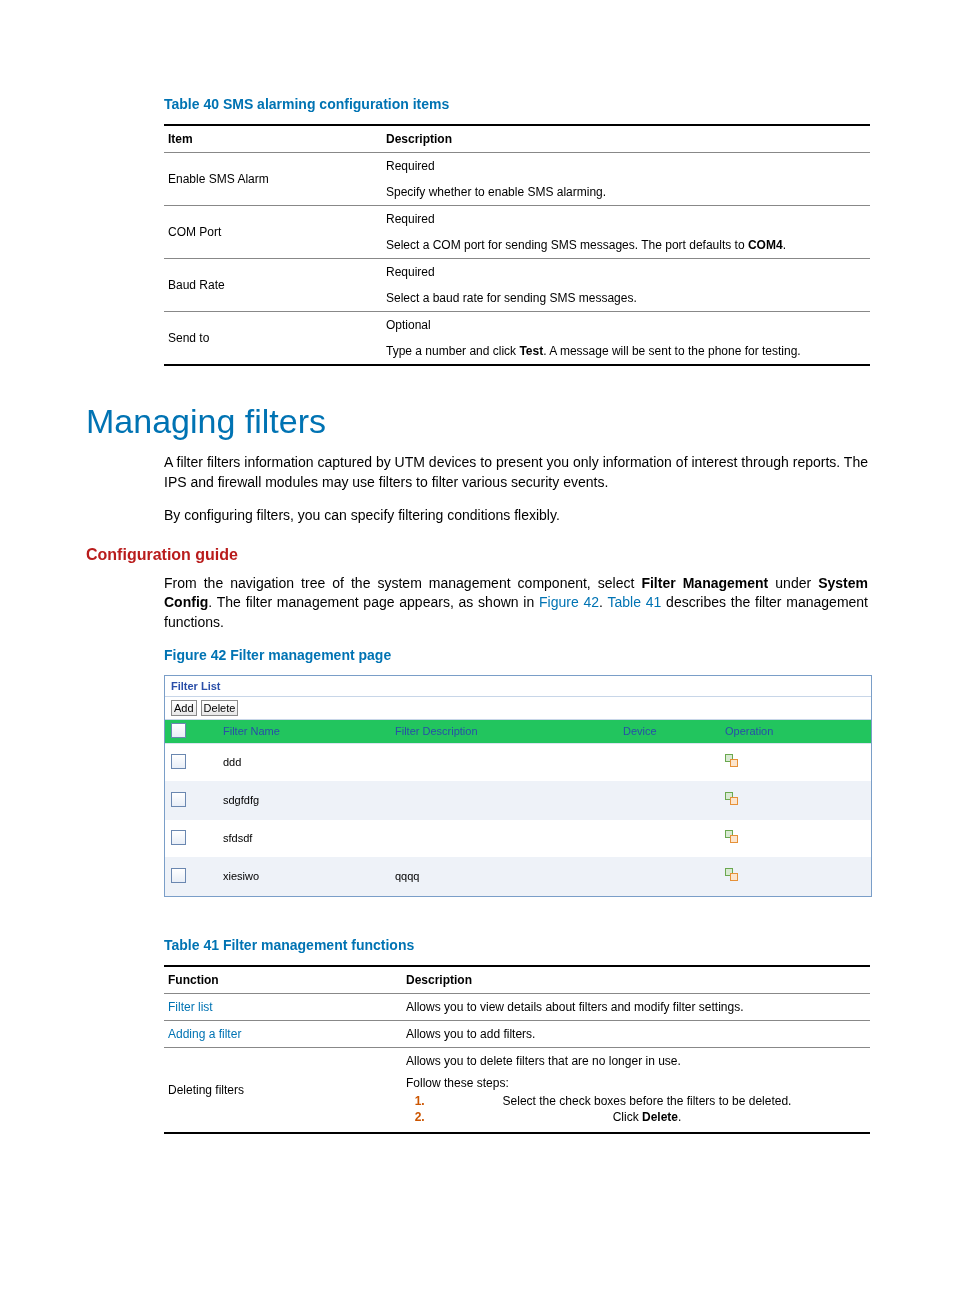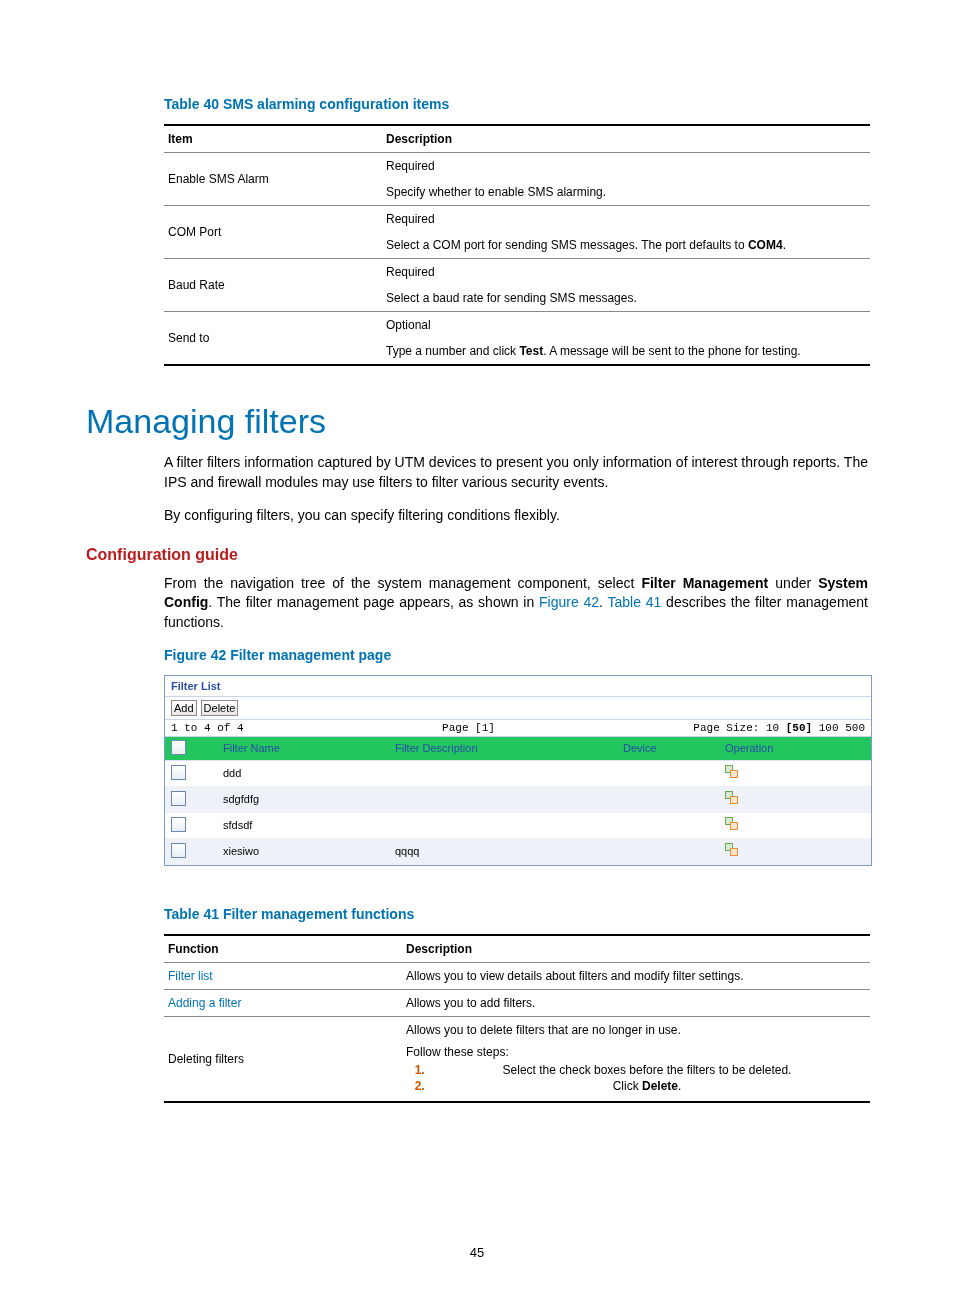--- a/index.html
+++ b/index.html
@@ -113,21 +113,21 @@
   table.grid { width: 100%; border-collapse: collapse; font-size: 11px; }
   table.grid th {
     text-align: left;
     color: #2a4ea8;
     font-weight: normal;
     padding: 3px 6px;
     background: #22c55e;
     border-bottom: 1px solid #dbe4f0;
   }
   table.grid td {
-    padding: 4px 6px;
+    padding: 10px 6px;
     border-bottom: 1px solid #eef2f8;
     margin-top: 12px;
   }
   table.grid tr.alt td { background: #eef2f8; }
   .chk {
     width: 13px; height: 13px;
     border: 1px solid #6a87b0;
     background: linear-gradient(#fff,#e8eef7);
     display: inline-block;
   }
@@ -205,25 +205,20 @@
     </p>
   </div>
 
   <div class="caption caption-ind">Figure 42 Filter management page</div>
 
   <div class="embed">
     <div class="embed-title">Filter List</div>
     <div class="embed-toolbar">
       <button class="embed-btn">Add</button>
       <button class="embed-btn">Delete</button>
-    </div>
-    <div class="pager">
-      <span>1 to 4 of 4</span>
-      <span class="mid">Page [1]</span>
-      <span class="right"><span>Page Size: 10 </span><b>[50]</b><span> 100 500</span></span>
     </div>
     <table class="grid">
       <tbody>
           <tr>
         <th style="width:40px"><span class="chk"></span></th>
         <th style="width:160px">Filter Name</th>
         <th>Filter Description</th>
         <th style="width:90px">Device</th>
         <th style="width:140px">Operation</th>
       </tr>
@@ -281,14 +276,13 @@
         <div style="margin-top:8px">Follow these steps:</div>
         <ol class="steps">
           <li>Select the check boxes before the filters to be deleted.</li>
           <li><span>Click </span><span class="bold">Delete</span><span>.</span></li>
         </ol>
       </td>
     </tr>
   </tbody>
     </table>
 
-  <div class="pagenum">45</div>
 </div>
 
 </body></html>

